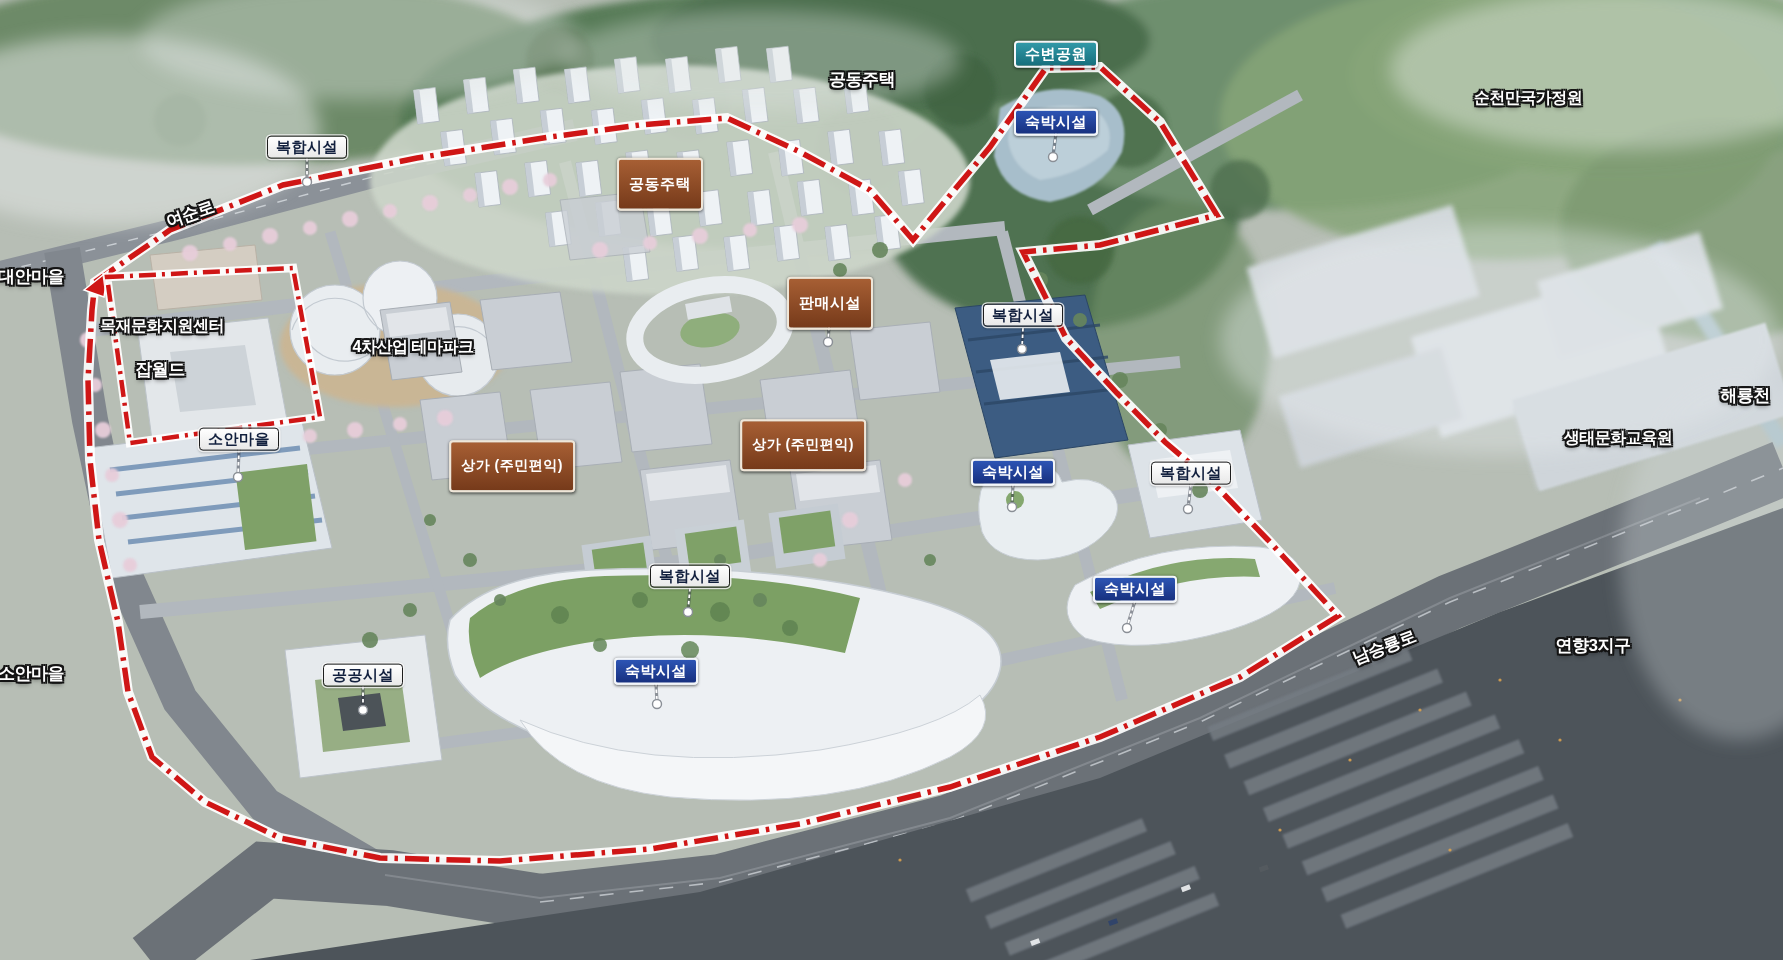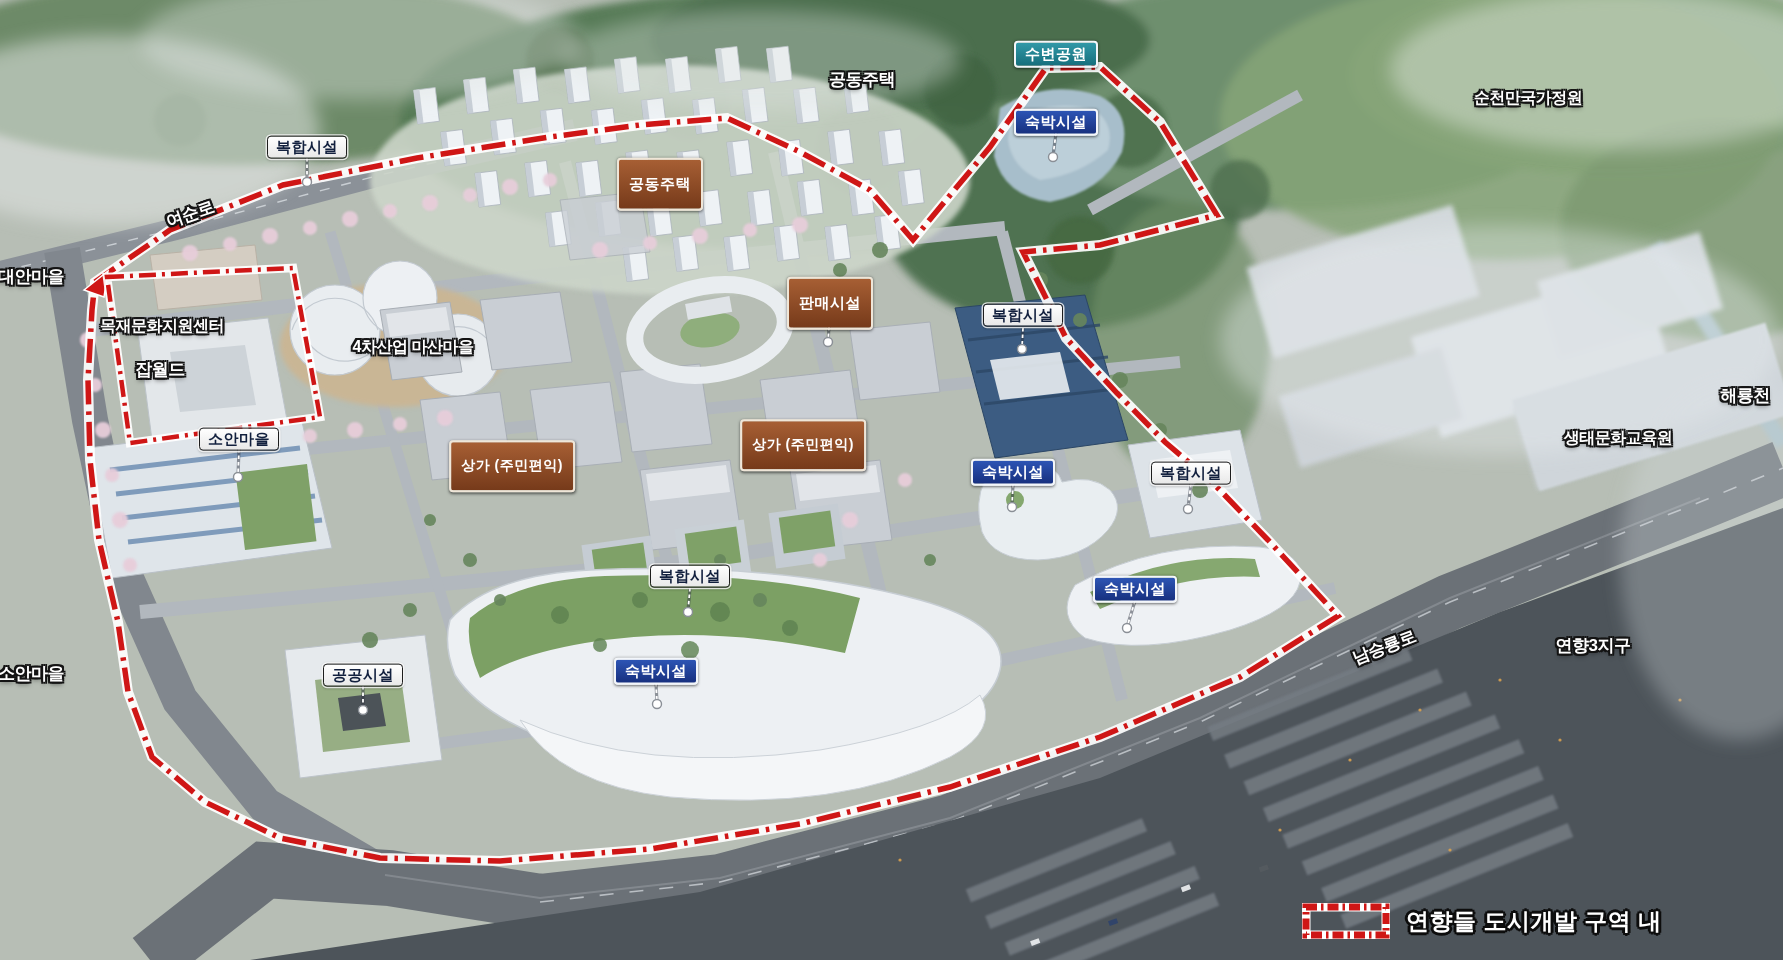--- a/index.html
+++ b/index.html
@@ -425,30 +425,21 @@
   <div class="lb lb-white" style="left:690px;top:576px">복합시설</div>
   <div class="lb lb-blue" style="left:656px;top:671px">숙박시설</div>
   <div class="lb lb-white" style="left:363px;top:675px">공공시설</div>
 
   <div class="tx" style="left:31px;top:276px">대안마을</div>
   <div class="tx" style="left:31px;top:673px">소안마을</div>
   <div class="tx" style="left:862px;top:79px">공동주택</div>
   <div class="tx tx-sm" style="left:1528px;top:74px">순천만국가정원</div>
   <div class="tx tx-sm" style="left:162px;top:302px">목재문화지원센터</div>
   <div class="tx" style="left:160px;top:369px">잡월드</div>
-  <div class="tx tx-sm" style="left:413px;top:323px">4차산업 마산마을</div>
+  <div class="tx tx-sm" style="left:413px;top:323px">4차산업 테마파크</div>
   <div class="tx tx-sm" style="left:1618px;top:414px">생태문화교육원</div>
   <div class="tx" style="left:1745px;top:395px">해룡천</div>
   <div class="tx" style="left:1593px;top:645px">연향3지구</div>
   <div class="tx rot-a" style="left:190px;top:214px">여순로</div>
   <div class="tx rot-b" style="left:1384px;top:647px">남승룡로</div>
 
-  <div id="legend">
-    <div class="swatch">
-      <svg width="88" height="36" viewBox="0 0 88 36">
-        <rect x="2" y="2" width="84" height="32" fill="none" stroke="#ffffff" stroke-width="13"></rect>
-        <rect x="4" y="4" width="80" height="28" fill="none" stroke="#cf1616" stroke-width="7" stroke-dasharray="11 4 2.5 4"></rect>
-      </svg>
-    </div>
-    <div class="txt">연향들 도시개발 구역 내</div>
-  </div>
 
 </div>
 
 </body></html>

